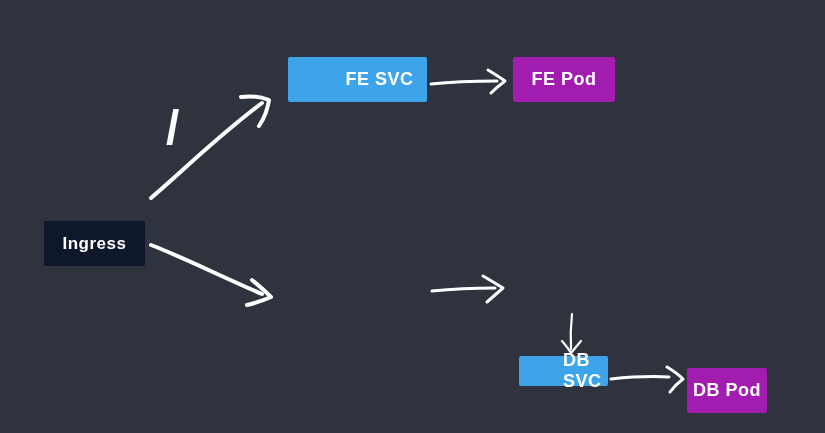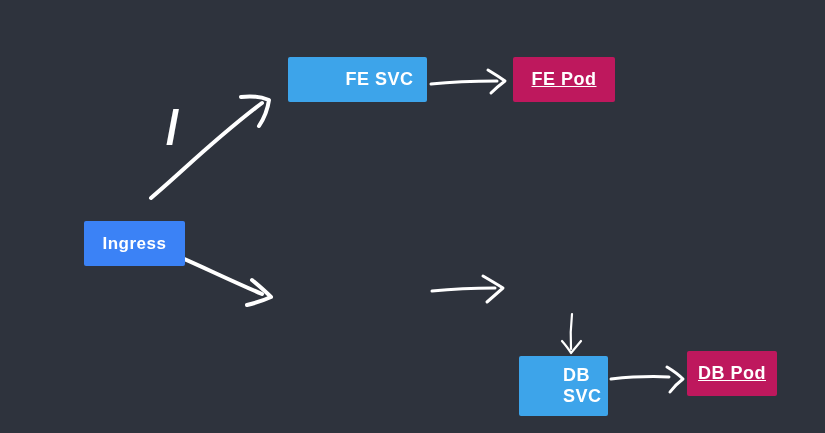--- a/index.html
+++ b/index.html
@@ -20,31 +20,31 @@
     display: flex;
     align-items: center;
     justify-content: center;
     color: #ffffff;
     font-weight: 700;
     font-size: 18px;
     letter-spacing: 0.5px;
     border-radius: 2px;
     box-sizing: border-box;
   }
-  .node-ingress { background: #3b82f6; margin-left: 40px; }
+  .node-ingress { background: #0f172a; }
   .node-service { background: #3da4ea; padding-left: 44px; }
-  .node-pod     { background: #be185d; text-decoration: underline; }
+  .node-pod     { background: #a21caf; }
 
   #n-ingress { left: 44px;  top: 221px; width: 101px; height: 45px; font-size: 17px; }
   #n-fe-svc  { left: 288px; top: 57px;  width: 139px; height: 45px; }
   #n-fe-pod  { left: 513px; top: 57px;  width: 102px; height: 45px; }
   #n-be-svc  { left: 289px; top: 266px; width: 138px; height: 45px; }
   #n-be-pod  { left: 513px; top: 267px; width: 101px; height: 44px; }
-  #n-db-svc  { left: 519px; top: 356px; width: 89px;  height: 60px; }
-  #n-db-pod  { left: 687px; top: 351px; width: 90px;  height: 45px; }
+  #n-db-svc  { left: 519px; top: 356px; width: 89px;  height: 30px; }
+  #n-db-pod  { left: 687px; top: 368px; width: 80px;  height: 45px; }
 
   .route-label {
     position: absolute;
     color: #ffffff;
     font-weight: 700;
     line-height: 1;
   }
   #route-root { left: 166px; top: 104px; font-size: 48px; }
   #route-api  { left: 147px; top: 288px; font-size: 43px; letter-spacing: 1px; }
 

